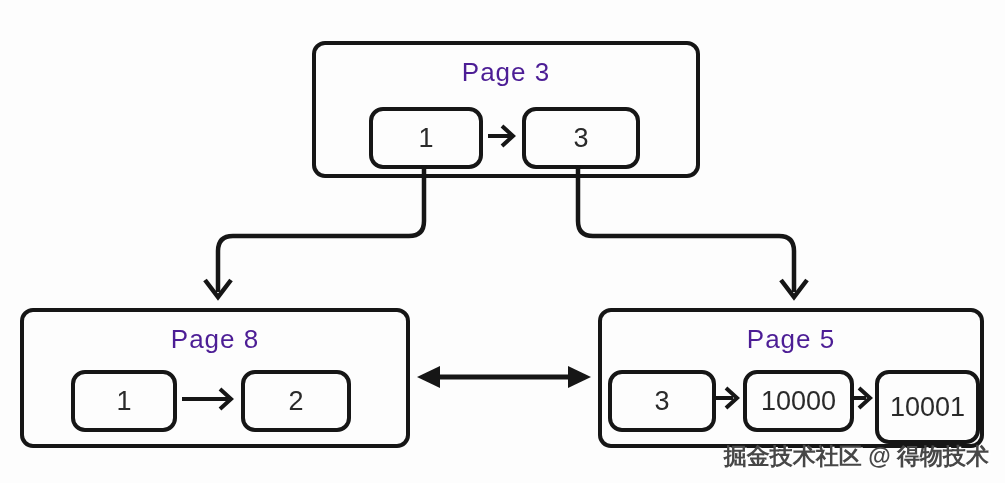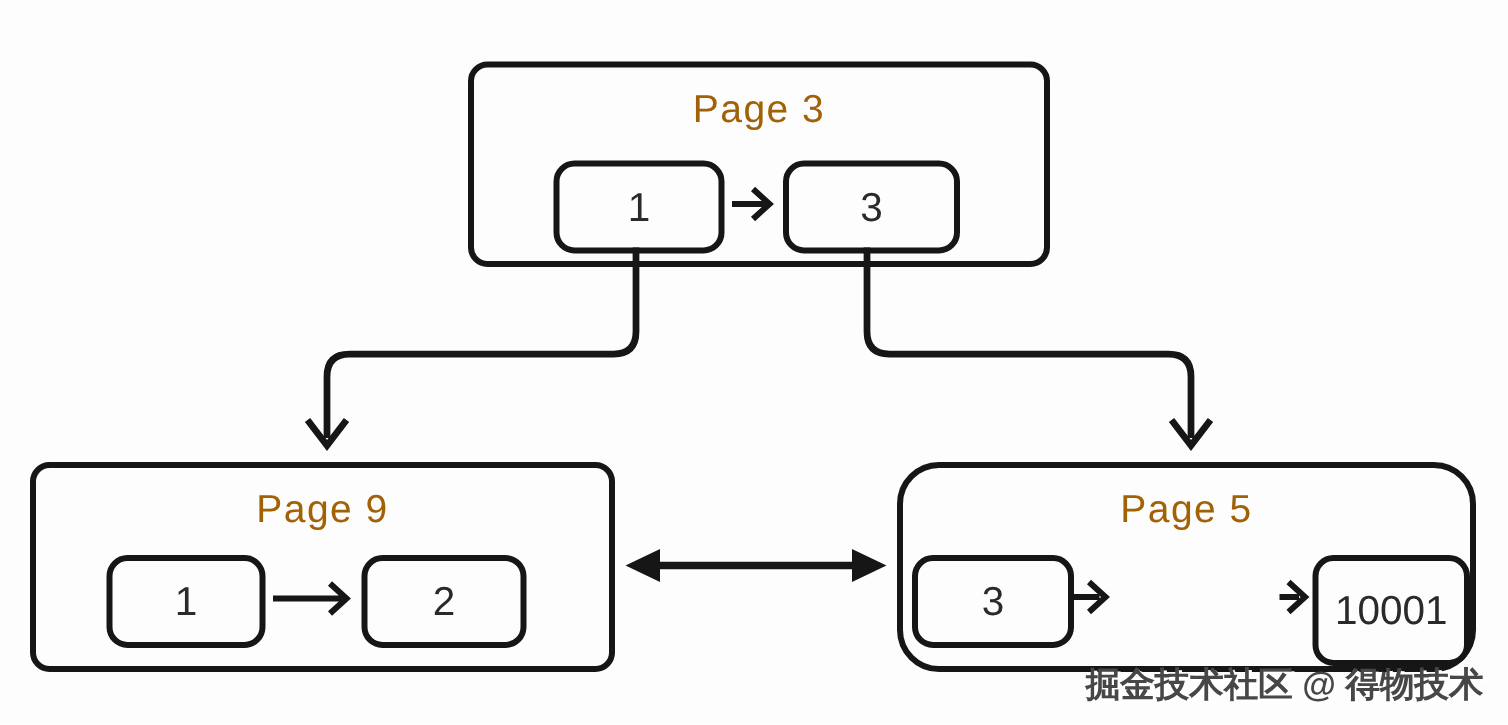--- a/index.html
+++ b/index.html
@@ -20,21 +20,21 @@
     box-sizing: border-box;
   }
   .page-title {
     position: absolute;
     top: 12px;
     left: 0;
     width: 100%;
     text-align: center;
     font-size: 26px;
     font-weight: 500;
-    color: #a16207;
+    color: #4c1d95;
     letter-spacing: 1px;
   }
   .node-box {
     position: absolute;
     background: #fdfdfd;
     border: 4px solid #161616;
     border-radius: 14px;
     box-sizing: border-box;
     display: flex;
     align-items: center;
@@ -44,21 +44,21 @@
   }
   
   #page3 { left: 312px; top: 41px; width: 388px; height: 137px; }
   #page3 .n0 { left: 53px;  top: 62px; width: 114px; height: 62px; }
   #page3 .n1 { left: 206px; top: 62px; width: 118px; height: 62px; }
   
   #page4 { left: 20px; top: 308px; width: 390px; height: 140px; }
   #page4 .n0 { left: 47px;  top: 58px; width: 106px; height: 62px; }
   #page4 .n1 { left: 217px; top: 58px; width: 110px; height: 62px; }
   
-  #page5 { left: 598px; top: 308px; width: 386px; height: 140px; border-radius: 28px; }
+  #page5 { left: 598px; top: 308px; width: 386px; height: 140px; }
   #page5 .n0 { left: 6px;   top: 58px; width: 108px; height: 62px; }
   #page5 .n1 { left: 141px; top: 58px; width: 111px; height: 62px; }
   #page5 .n2 { left: 273px; top: 58px; width: 105px; height: 74px; }
 
   #arrow-layer {
     position: absolute;
     left: 0; top: 0;
     width: 1005px; height: 483px;
     pointer-events: none;
   }
@@ -89,33 +89,36 @@
     <div class="page-title">Page 3</div>
     <div class="node-box n0">
       <span>1</span>
     </div>
     <div class="node-box n1">
       <span>3</span>
     </div>
   </div>
 
   <div id="page4" class="page-box">
-    <div class="page-title">Page 9</div>
+    <div class="page-title">Page 8</div>
     <div class="node-box n0">
       <span>1</span>
     </div>
     <div class="node-box n1">
       <span>2</span>
     </div>
   </div>
 
   <div id="page5" class="page-box">
     <div class="page-title">Page 5</div>
     <div class="node-box n0">
       <span>3</span>
+    </div>
+    <div class="node-box n1">
+      <span>10000</span>
     </div>
     <div class="node-box n2">
       <span>10001</span>
     </div>
   </div>
 
   <svg id="arrow-layer" viewBox="0 0 1005 483" xmlns="http://www.w3.org/2000/svg" aria-hidden="true">
 
     <path d="M424 165 V221 Q424 236 409 236 H233 Q218 236 218 251 V292" stroke-width="4.5"></path>
     <path d="M205 280 L218 297 L231 280" stroke-width="4.5" stroke-linejoin="miter"></path>

